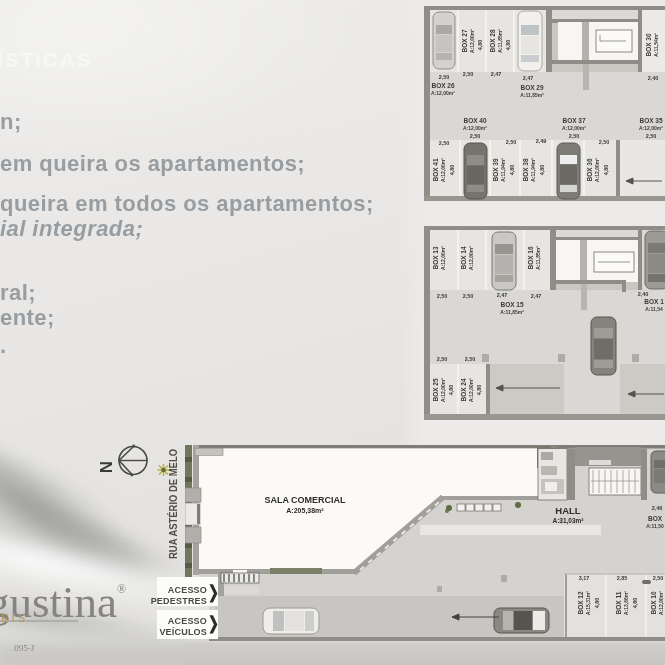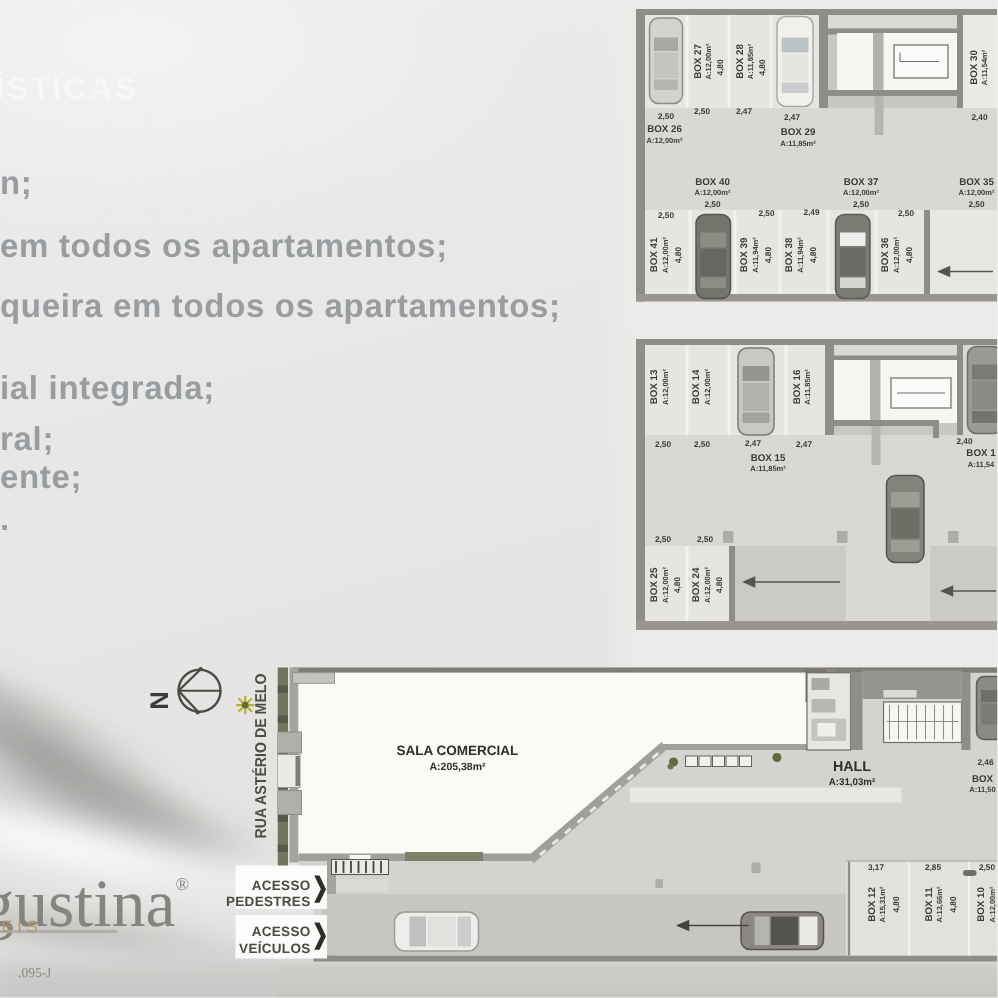--- a/index.html
+++ b/index.html
@@ -32,25 +32,25 @@
 <div class="abs blur" style="left:-80px;top:608px;width:280px;height:28px;background:radial-gradient(ellipse at 45% 50%,rgba(148,148,146,.65),rgba(148,148,146,0) 72%);transform:rotate(8deg);"></div>
 
 <div class="abs blur" style="left:-10px;top:641px;width:690px;height:40px;background:#c9c8c6;"></div>
 
 <div class="abs" style="left:185px;top:643px;width:480px;height:22px;background:linear-gradient(#cfcecb,#c6c5c2);"></div>
 
 <div class="abs" style="left:-3px;top:48px;font-weight:bold;font-size:21px;letter-spacing:1.8px;color:#f7f7f5;">ÍSTICAS</div>
 
 <div class="feat" style="top:109px;">n;</div>
 
-<div class="feat" style="top:151px;">em todos os apartamentos;</div>
+<div class="feat" style="top:151px;">em queira os apartamentos;</div>
 
 <div class="feat" style="top:191px;">queira em todos os apartamentos;</div>
 
-<div class="feat" style="top:246px;">ial integrada;</div>
+<div class="feat" style="top:216px;font-style:italic;">ial integrada;</div>
 
 <div class="feat" style="top:280px;">ral;</div>
 
 <div class="feat" style="top:305px;">ente;</div>
 
 <div class="feat" style="top:333px;">.</div>
 
 <svg class="abs" style="left:424px;top:5px;" width="241" height="197" viewBox="0 0 241 197">
 
 <rect x="6" y="5" width="235" height="186" fill="#d9d8d4"></rect>

